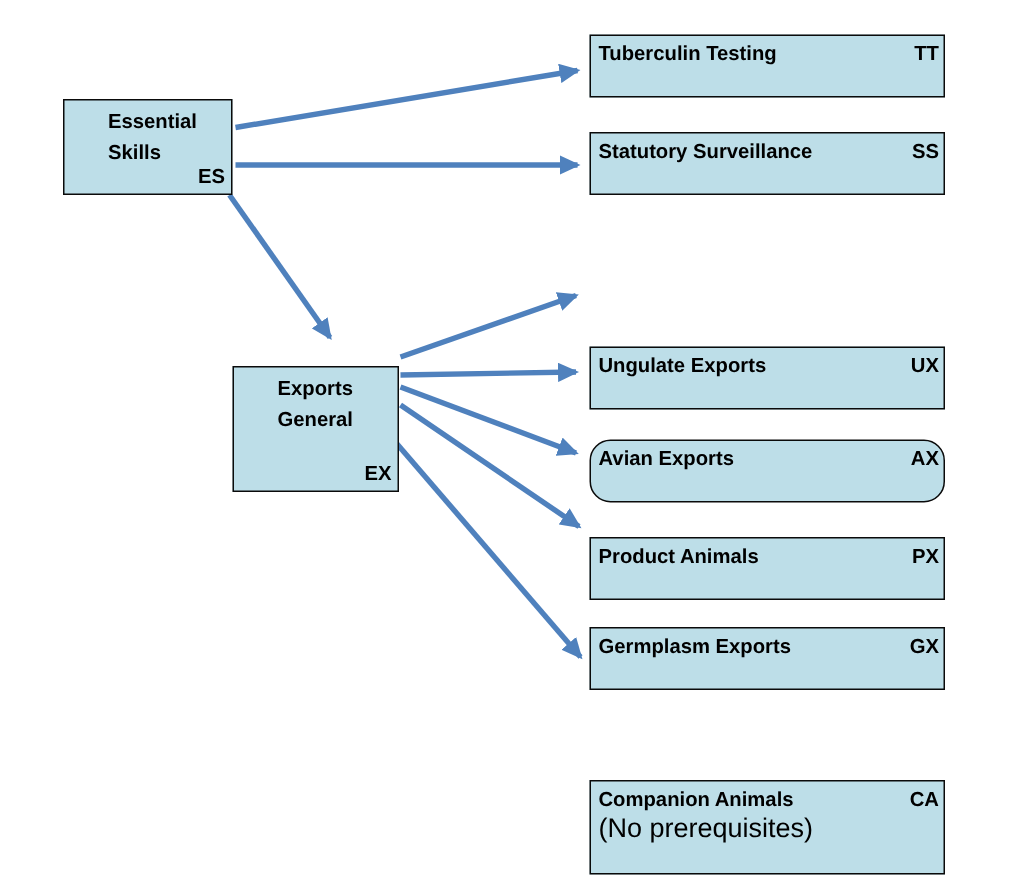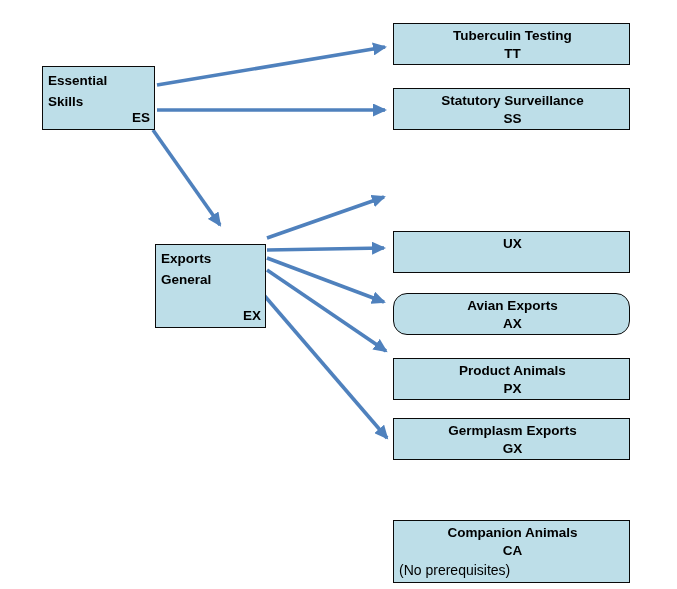--- a/index.html
+++ b/index.html
@@ -52,43 +52,42 @@
   .rightcol { left: 393px; width: 237px; height: 42px; }
   .box-tuberculin { top: 23px;  }
   .box-statutory  { top: 88px;  }
   .box-small      { top: 170px; }
   .box-ungulate   { top: 231px; }
   .box-avian      { top: 293px; border-radius: 14px; }
   .box-product    { top: 358px; }
   .box-germplasm  { top: 418px; }
   .box-companion  { top: 500px; height: 63px; margin-top: 20px; }
 
-  .box-title-block { padding: 3px 4px 0 5px; line-height: 21px; }
+  .box-title-block { padding: 3px 4px 0 5px; line-height: 21px; margin-left: 24px; }
 
   .code-bottom-right {
     position: absolute;
     right: 4px;
     bottom: 3px;
     line-height: 16px;
     margin-top: 36px;
   }
 
   .title-row {
     display: flex;
     justify-content: space-between;
     align-items: center;
     padding: 3px 3px 0 5px;
     line-height: 18px;
-    flex-direction: column;
   }
   .box-note {
     font-weight: normal;
     padding: 2px 3px 0 5px;
     line-height: 16px;
-    font-size: 14px;
+    font-size: 18px;
   }
 </style>
 </head>
 <body>
 
 <div class="canvas">
 
   <svg class="arrow-layer" viewBox="0 0 677 589" xmlns="http://www.w3.org/2000/svg">
     <defs>
       <marker id="ah" markerUnits="userSpaceOnUse" markerWidth="15" markerHeight="13" refX="12" refY="6.5" orient="auto">
@@ -130,20 +129,21 @@
   <div class="course-box rightcol box-statutory">
     <div class="title-row">
       <span>Statutory Surveillance</span>
       <span>SS</span>
     </div>
   </div>
 
 
   <div class="course-box rightcol box-ungulate">
     <div class="title-row">
+      <span>Ungulate Exports</span>
       <span>UX</span>
     </div>
   </div>
 
   <div class="course-box rightcol box-avian">
     <div class="title-row">
       <span>Avian Exports</span>
       <span>AX</span>
     </div>
   </div>

